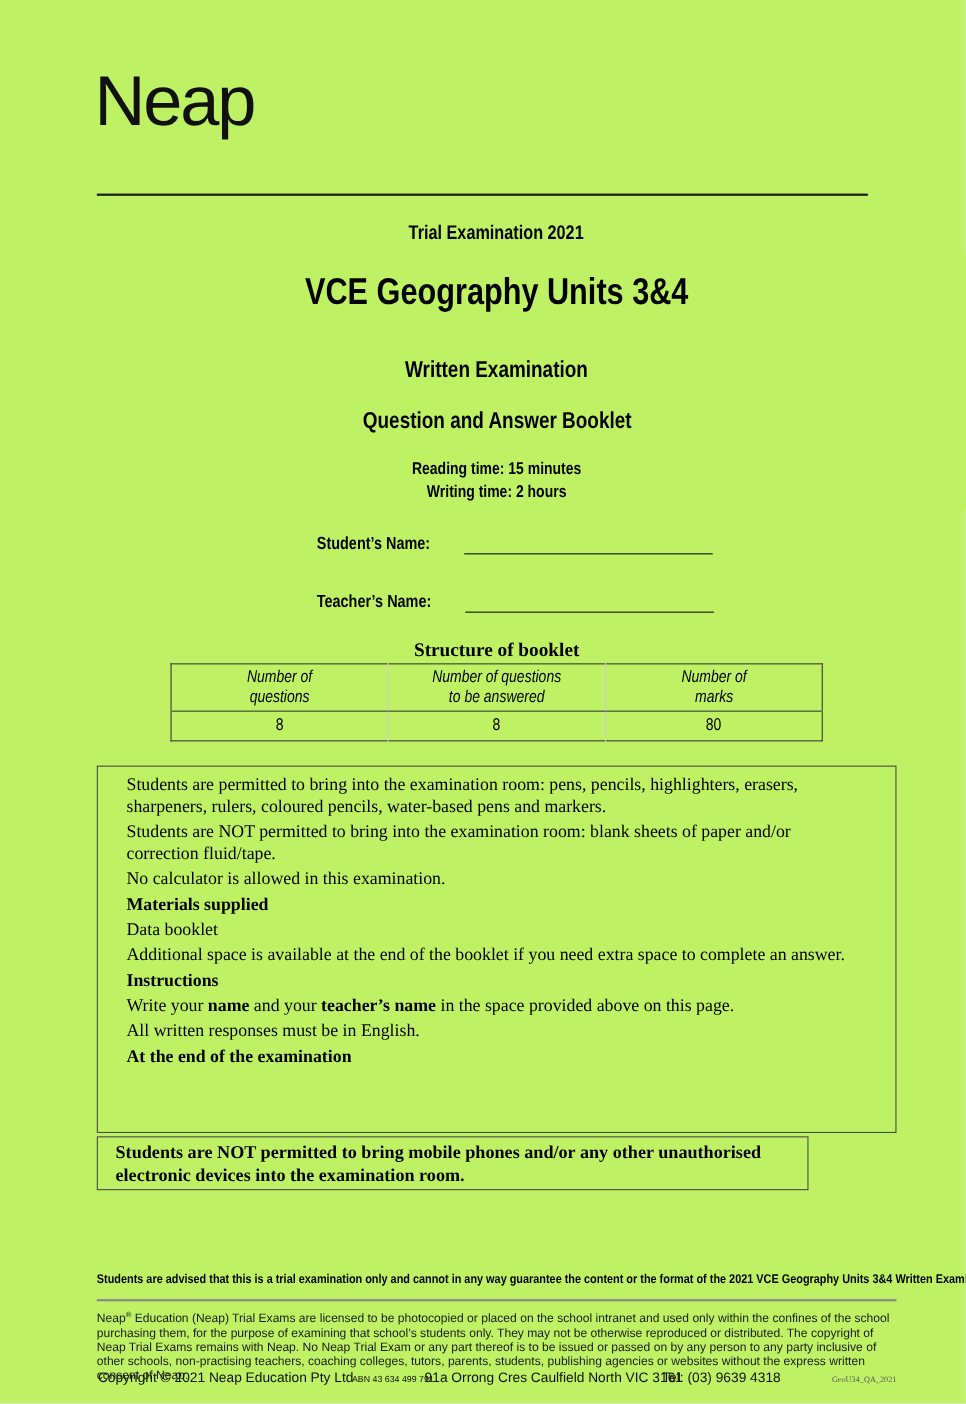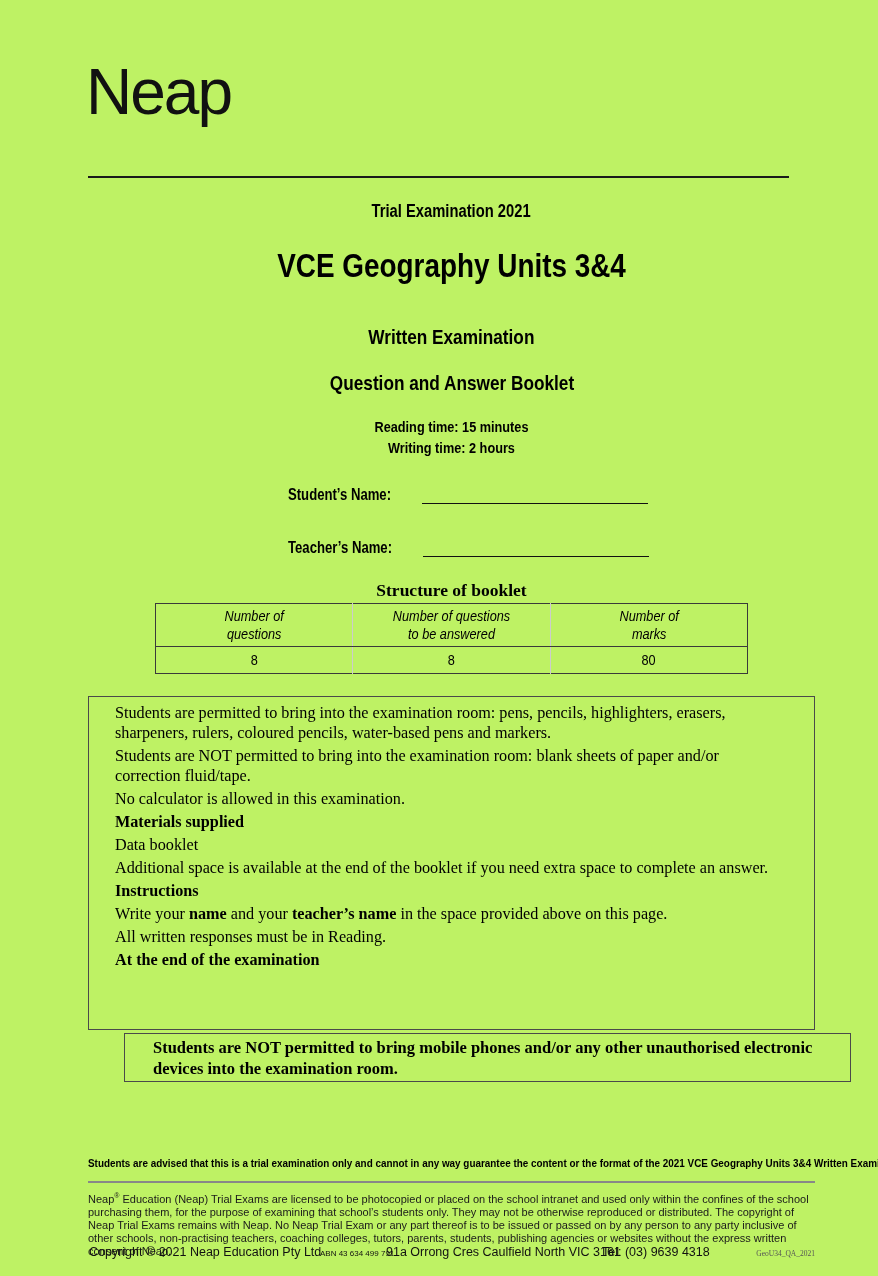--- a/index.html
+++ b/index.html
@@ -64,25 +64,24 @@
   
   .rules-box {
     position:absolute; left:88px; top:696px; width:727px; height:334px;
     box-sizing:border-box; border:1px solid #4a4a4a;
     padding:6px 26px; overflow:hidden;
     font-size:16.2px; line-height:20px;
   }
   .rules-box p { margin:0 0 3px 0; }
   .rule-heading { font-weight:bold; margin-top:3px !important; }
   .notice-box {
-    position:absolute; left:88px; top:1033px; width:727px; height:49px;
+    position:absolute; left:88px; top:1033px; width:647px; height:49px;
     box-sizing:border-box; border:1px solid #4a4a4a;
-    padding:3px 28px; font-weight:bold; font-size:16.5px; line-height:21px;
+    padding:3px 16px; font-weight:bold; font-size:16.5px; line-height:21px;
     overflow:hidden;
-    margin-left:36px;
   }
   
   .advisory {
     position:absolute; left:88px; top:1157px; width:727px;
     font-family:"Liberation Sans", sans-serif; font-weight:bold; font-size:11.5px;
   }
   .advisory .cond-l { transform:scaleX(0.86); }
   .mid-rule {
     position:absolute; left:88px; top:1181px; width:727px; height:1.5px;
     background:#888;
@@ -159,21 +158,21 @@
 
   <div class="rules-box">
     <p>Students are permitted to bring into the examination room: pens, pencils, highlighters, erasers, sharpeners, rulers, coloured pencils, water-based pens and markers.</p>
     <p>Students are NOT permitted to bring into the examination room: blank sheets of paper and/or correction fluid/tape.</p>
     <p>No calculator is allowed in this examination.</p>
     <p class="rule-heading">Materials supplied</p>
     <p>Data booklet</p>
     <p>Additional space is available at the end of the booklet if you need extra space to complete an answer.</p>
     <p class="rule-heading">Instructions</p>
     <p><span>Write your </span><b>name</b><span> and your </span><b>teacher’s name</b><span> in the space provided above on this page.</span></p>
-    <p>All written responses must be in Reading.</p>
+    <p>All written responses must be in English.</p>
     <p class="rule-heading">At the end of the examination</p>
   </div>
 
   <div class="notice-box">
     <span>Students are NOT permitted to bring mobile phones and/or any other unauthorised electronic devices into the examination room.</span>
   </div>
 
   <div class="advisory">
     <span class="cond-l">Students are advised that this is a trial examination only and cannot in any way guarantee the content or the format of the 2021 VCE Geography Units 3&amp;4 Written Examination.</span>
   </div>

